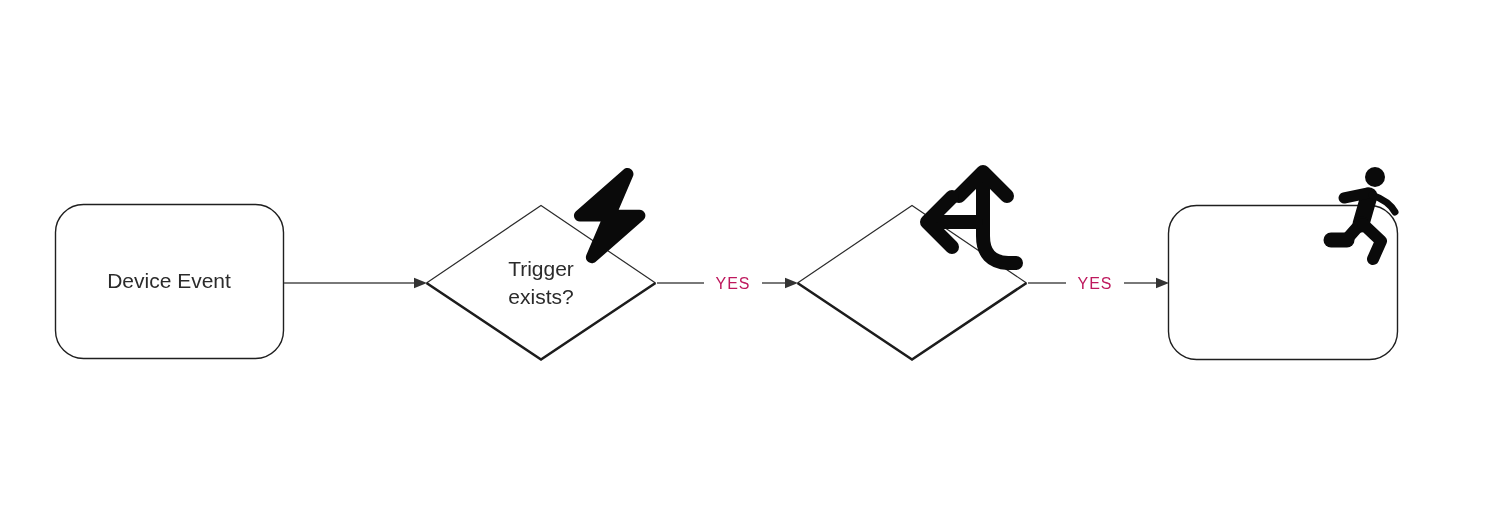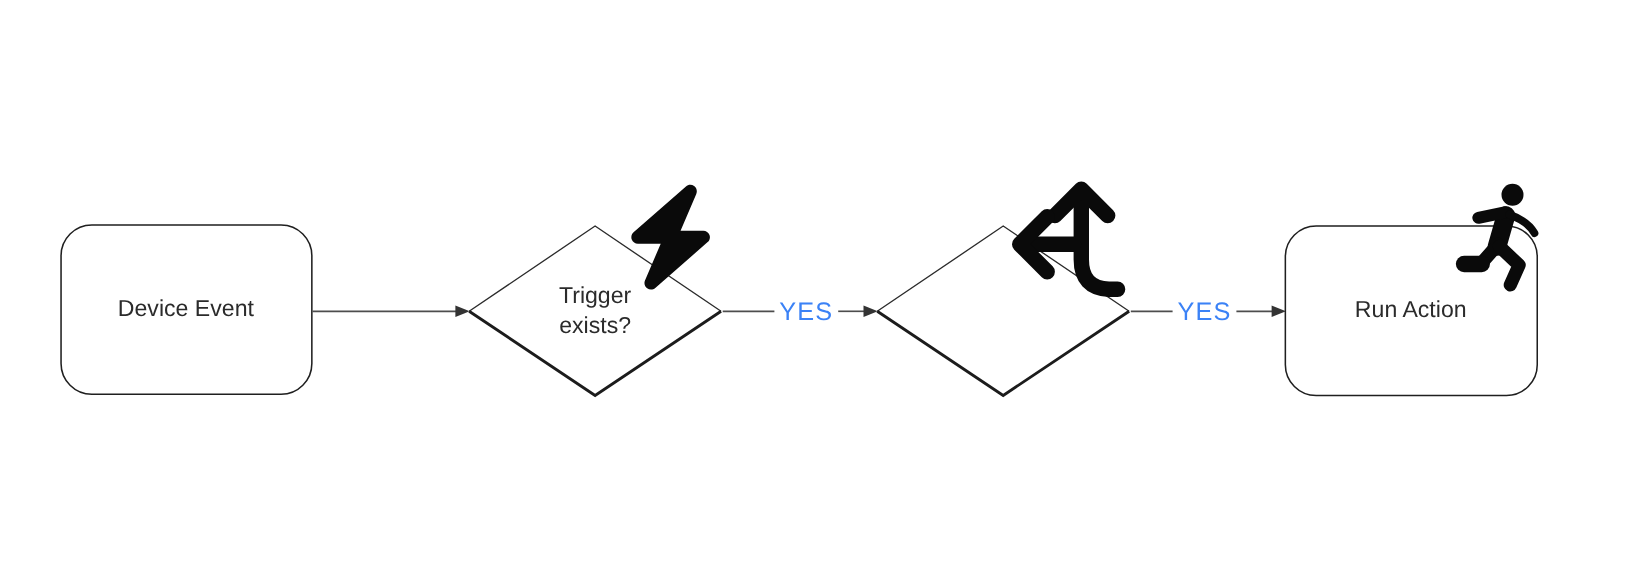--- a/index.html
+++ b/index.html
@@ -4,21 +4,21 @@
 <title></title>
 <style>
   html,body{margin:0;padding:0;background:#ffffff;}
   .canvas{position:relative;width:1485px;height:523px;background:#ffffff;overflow:hidden;
           font-family:"Liberation Sans","DejaVu Sans",sans-serif;}
   .canvas svg{position:absolute;left:0;top:0;}
   .label{position:absolute;display:flex;align-items:center;justify-content:center;
          font-size:21px;color:#2b2b2b;text-align:center;}
   .label.diamond{flex-direction:column;line-height:28px;}
   .edge-label{position:absolute;display:flex;align-items:center;justify-content:center;
-              font-size:23px;color:#3b82f6;letter-spacing:1px;}
+              font-size:16px;color:#be185d;letter-spacing:1px;}
 </style>
 </head>
 <body>
 
 <div class="canvas">
 
   <svg width="1485" height="523" viewBox="0 0 1485 523">
 
     <rect x="55.5" y="204.5" width="228" height="154" rx="28" fill="#ffffff" stroke="#1f1f1f" stroke-width="1.4"></rect>
 
@@ -80,21 +80,18 @@
   <div class="label" style="left:55px;top:204px;width:228px;height:154px">
     <span>Device Event</span>
   </div>
 
   <div class="label diamond" style="left:426px;top:205px;width:230px;height:155px">
     <span>Trigger</span>
     <span>exists?</span>
   </div>
 
 
-  <div class="label" style="left:1168px;top:205px;width:229px;height:154px">
-    <span>Run Action</span>
-  </div>
 
   <div class="edge-label" style="left:703px;top:270px;width:60px;height:27px">YES</div>
 
   <div class="edge-label" style="left:1065px;top:270px;width:60px;height:27px">YES</div>
 
 </div>
 
 </body></html>

